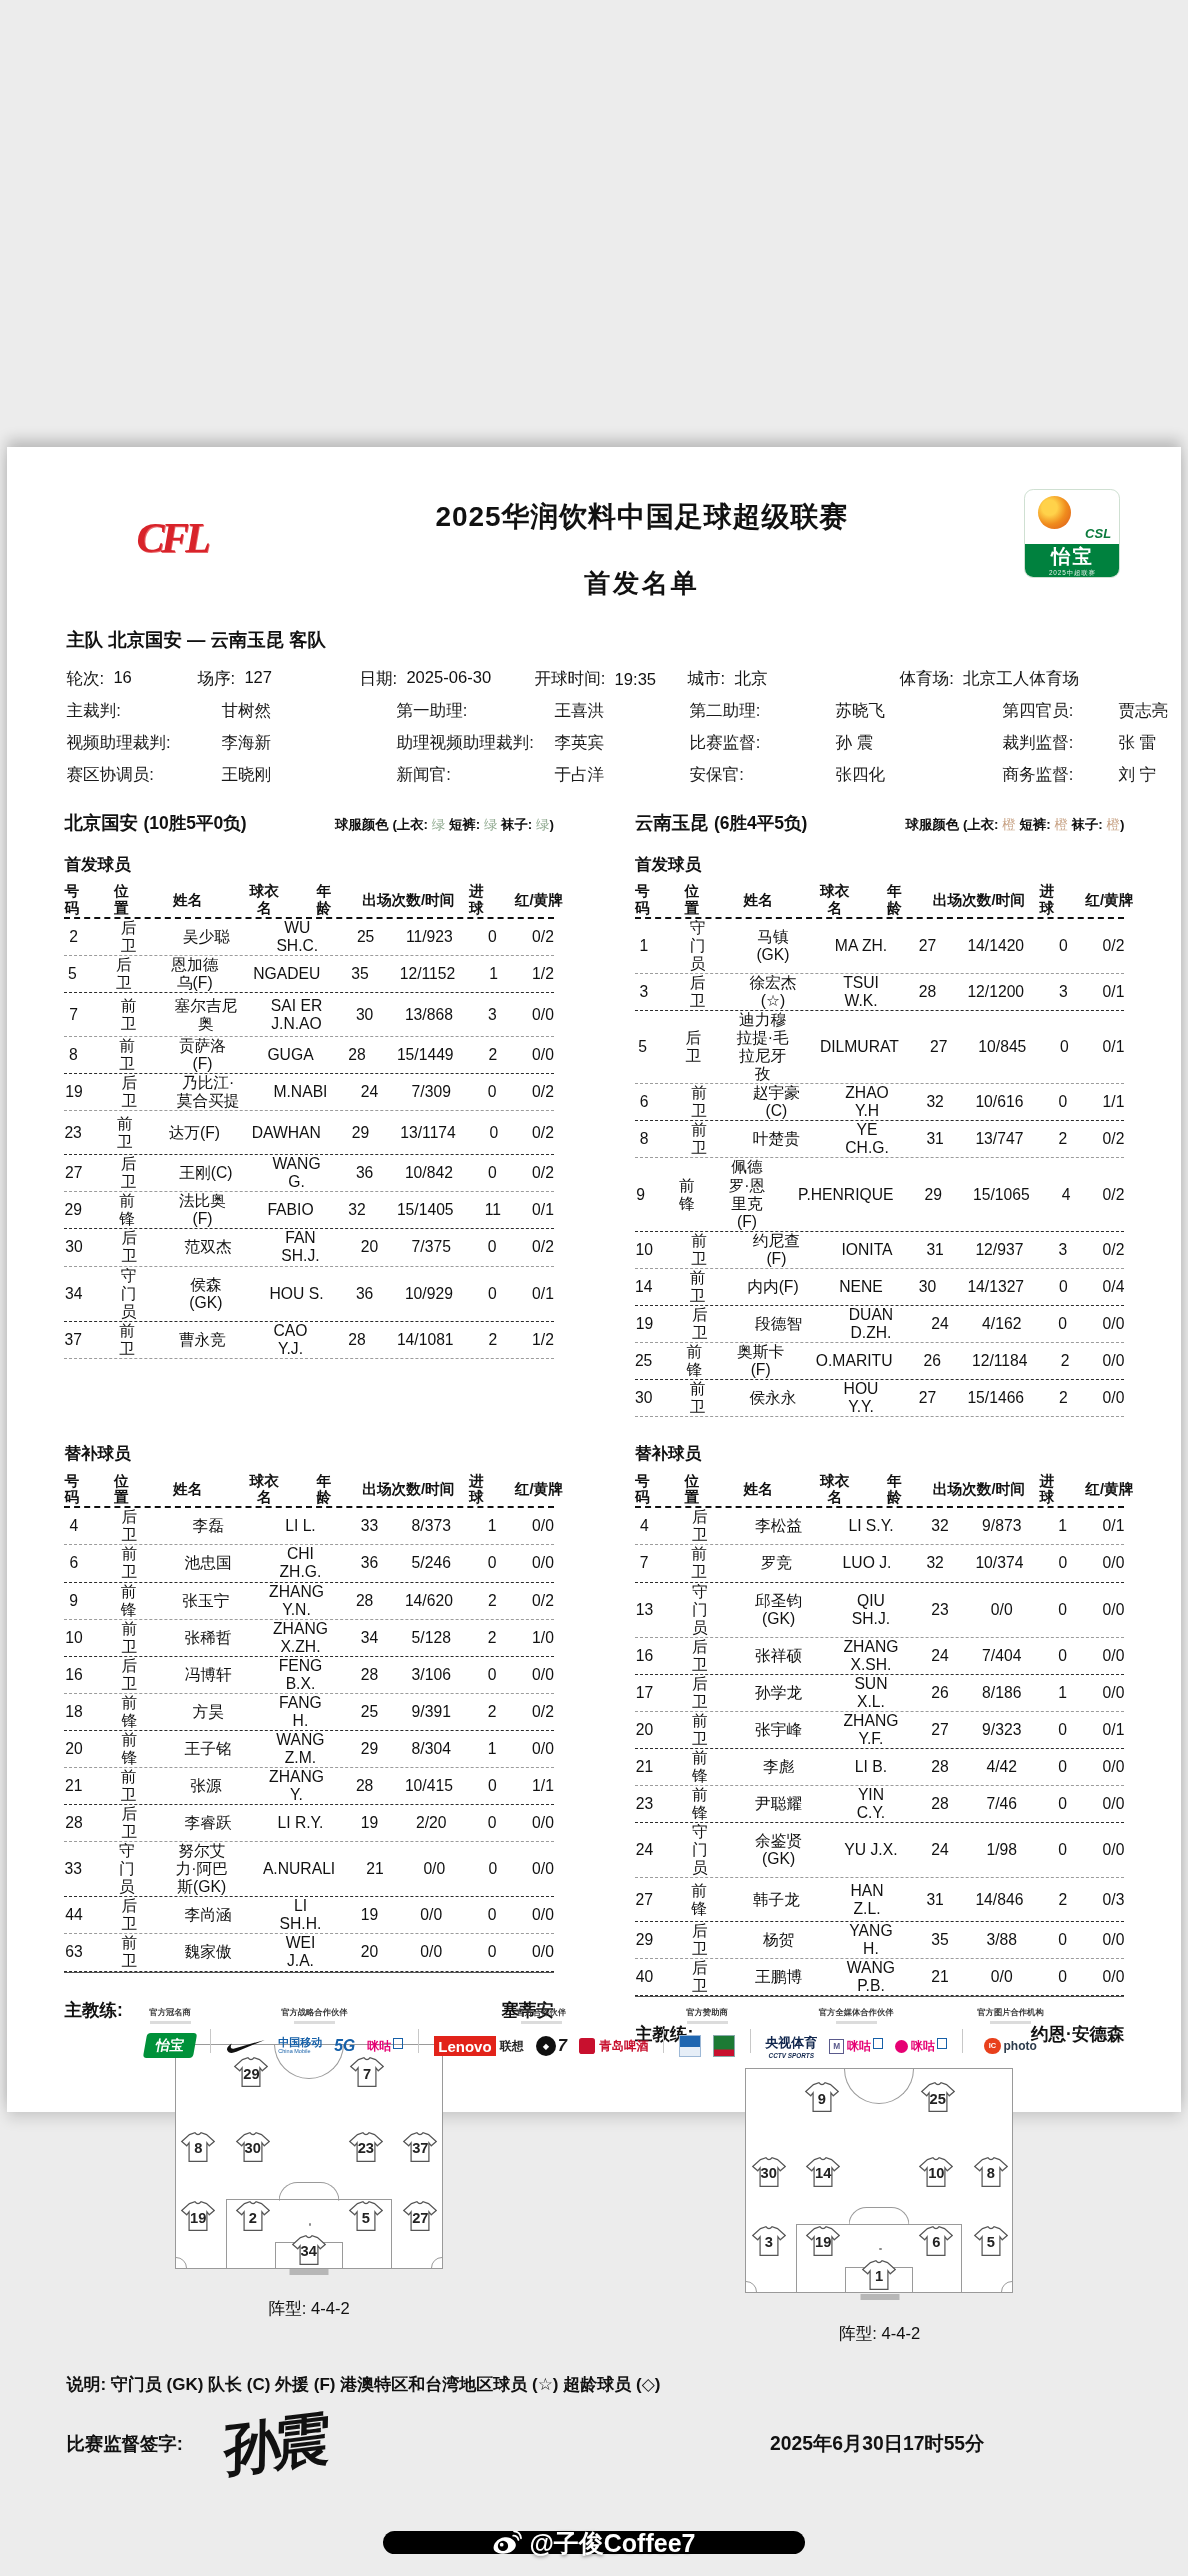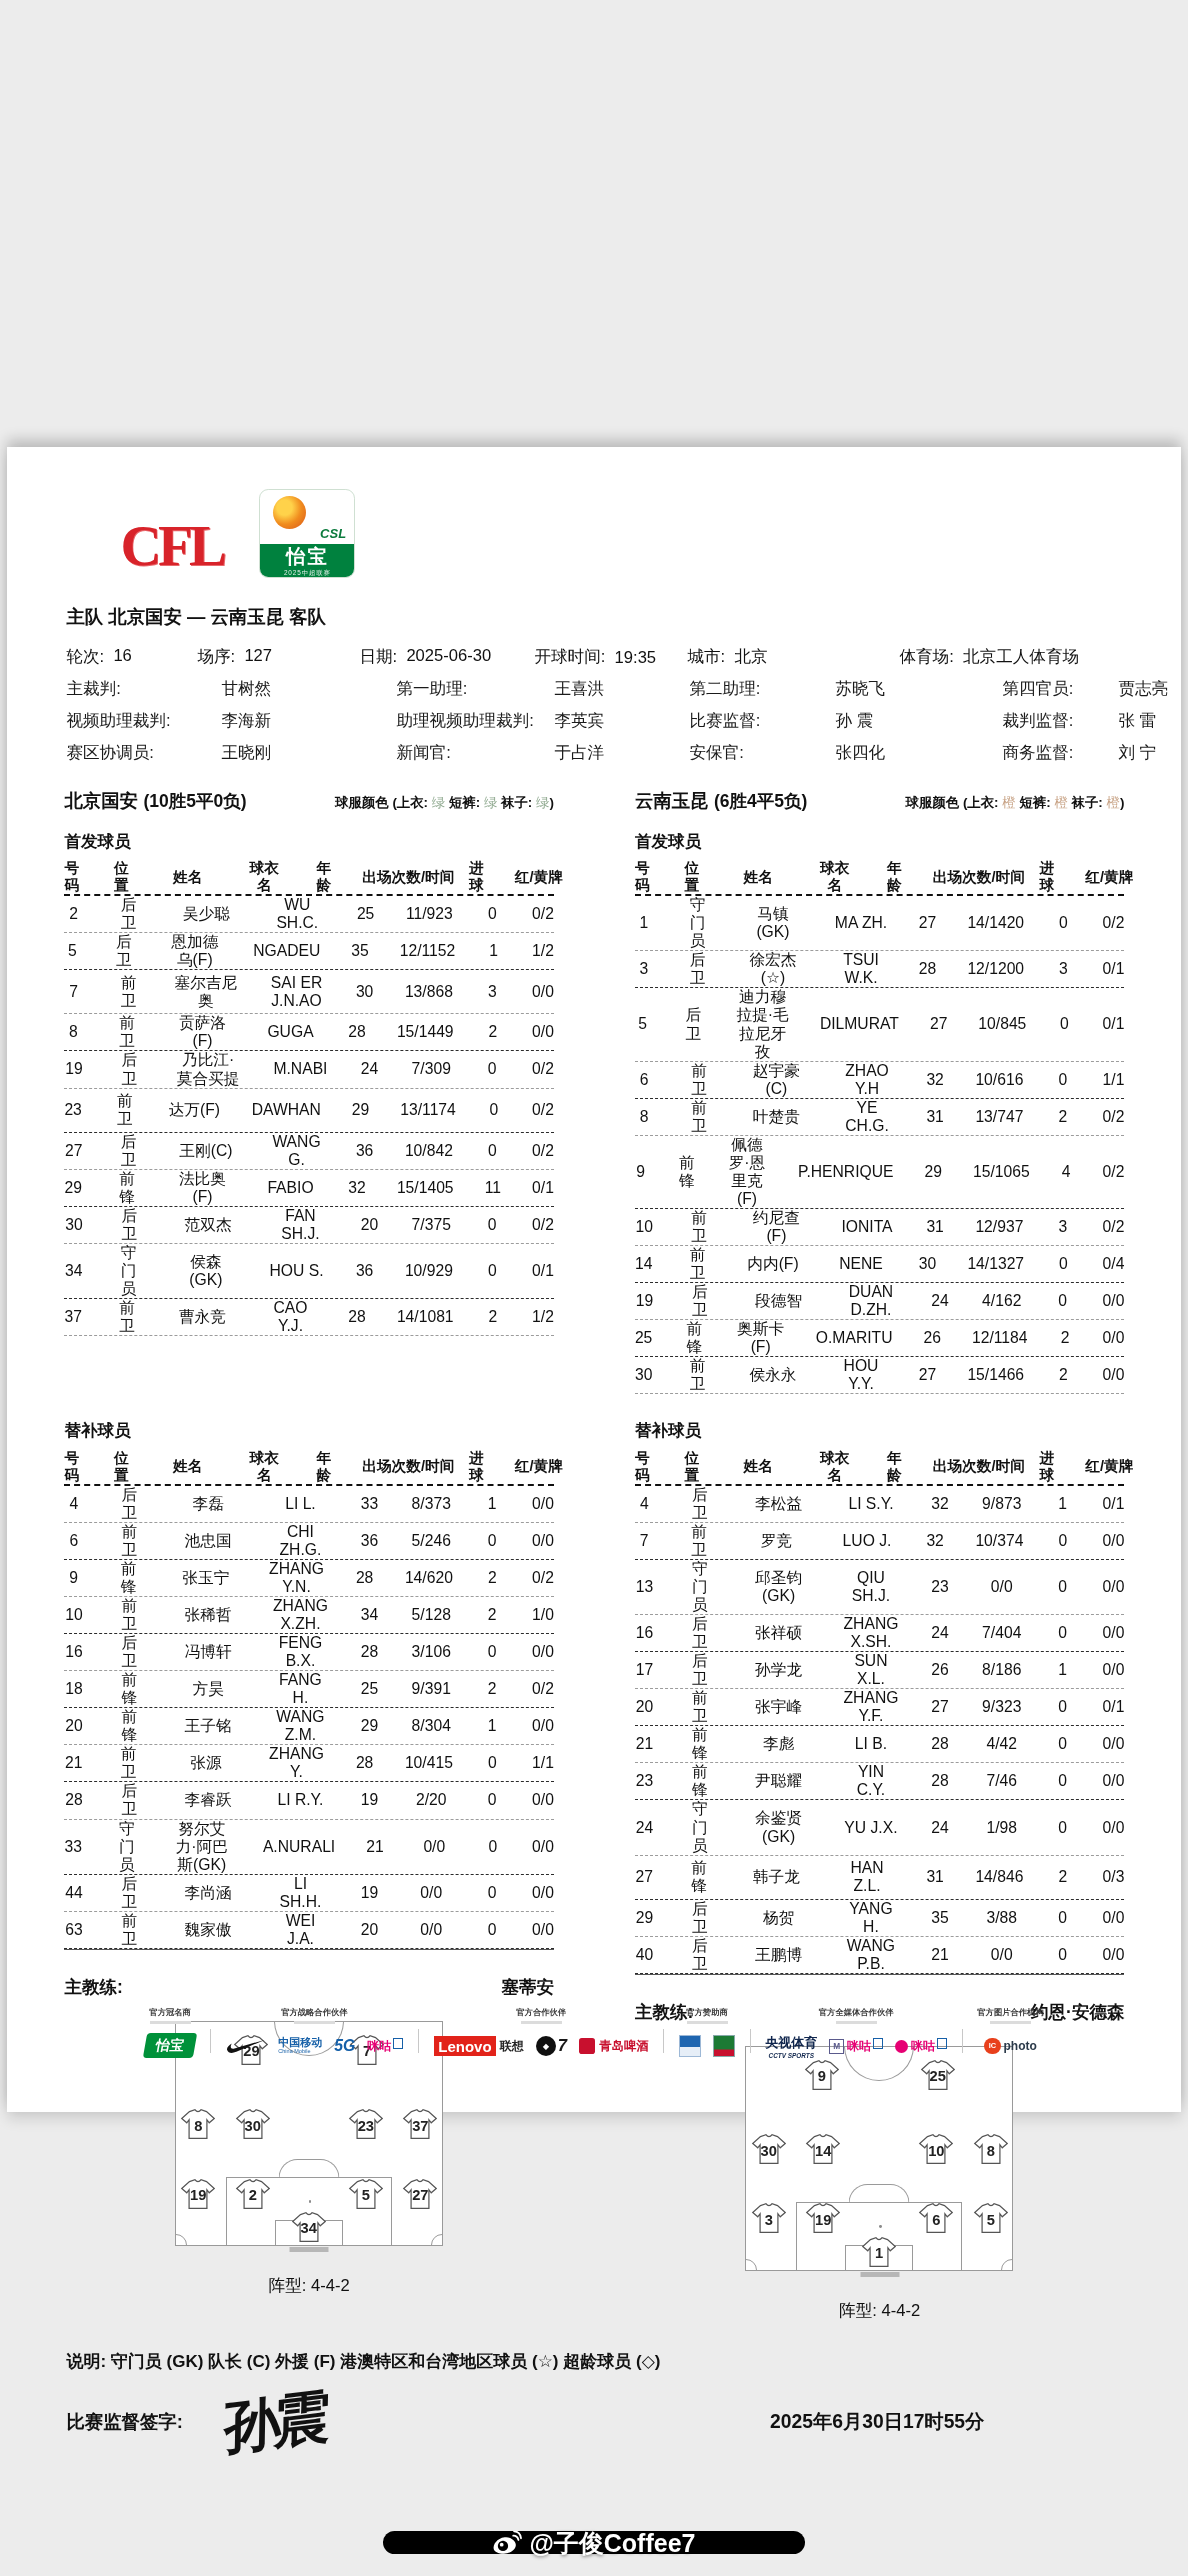--- a/index.html
+++ b/index.html
@@ -12,21 +12,21 @@
   .page{
     position:absolute;left:7.4px;top:447px;width:1174px;height:1665px;
     background:#fff;
     box-shadow:0 -8.3px 13px rgba(0,0,0,.20),0 8.3px 13px rgba(0,0,0,.12);
   }
   
   .doc-header{display:flex;align-items:flex-start;padding:42px 61px 0 77px;}
   .cfl{width:175px;padding-top:28px;text-align:center;}
   .cfl-text{
     font-family:"Liberation Serif","DejaVu Serif",serif;
-    font-size:57px;font-weight:900;color:#d8232a;
+    font-size:42px;font-weight:900;font-style:italic;color:#d8232a;
     letter-spacing:-3.7px;line-height:1;text-shadow:0.9px 0.9px 0 #e9686c;
   }
   .titles{flex:1;text-align:center;padding-top:9.2px;}
   .title1{font-size:28px;font-weight:800;letter-spacing:0.9px;}
   .title2{font-size:26px;font-weight:800;margin-top:29.5px;letter-spacing:2.8px;}
   .csl-box{width:94px;height:87px;border-radius:9.2px;overflow:hidden;border:0.9px solid #cfe0d2;background:#fff;text-align:center;flex:none;}
   .csl-top{height:48px;position:relative;}
   .csl-ball{width:33px;height:33px;border-radius:50%;margin:5.5px 0 0 13px;
     background:radial-gradient(circle at 35% 35%,#ffd24a 0 25%,#f08c1e 55%,#d9541a 100%);}
   .csl-word{position:absolute;right:8.3px;bottom:2.8px;color:#0a7a3c;font-weight:800;font-size:13px;font-style:italic;}
@@ -135,20 +135,24 @@
 </style>
 </head>
 <body>
 
 <div class="page">
 
   <div class="doc-header">
     <div class="cfl">
       <div class="cfl-text">CFL</div>
     </div>
+    <div class="titles">
+      <div class="title1">2025华润饮料中国足球超级联赛</div>
+      <div class="title2">首发名单</div>
+    </div>
     <div class="csl-box">
       <div class="csl-top">
         <div class="csl-ball"></div>
         <div class="csl-word">CSL</div>
       </div>
       <div class="csl-bottom">
         <div class="csl-brand">怡宝</div>
         <div class="csl-sub">2025中超联赛</div>
       </div>
     </div>

